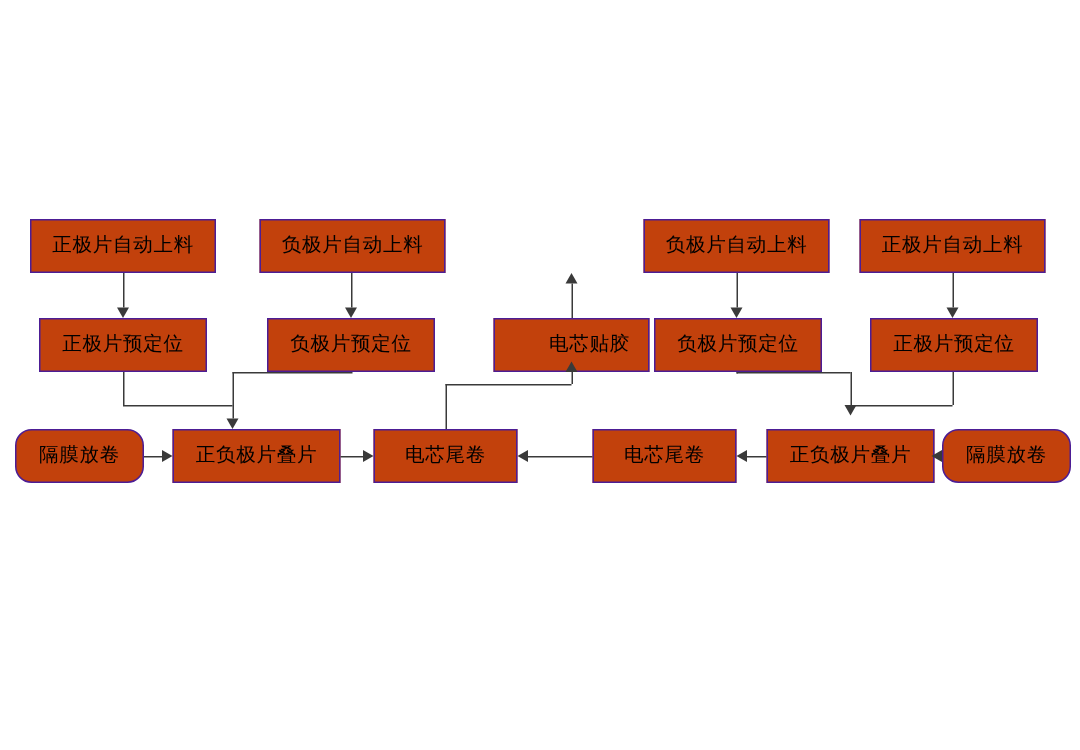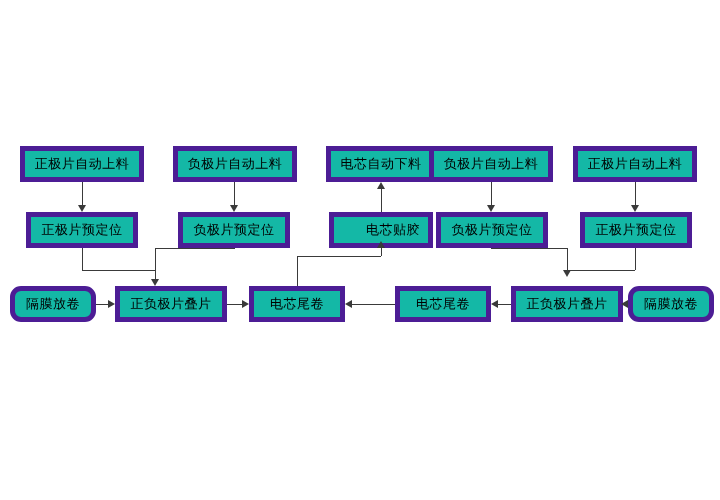--- a/index.html
+++ b/index.html
@@ -14,22 +14,22 @@
     overflow: hidden;
   }
   #canvas {
     position: relative;
     width: 720px;
     height: 500px;
   }
   .node {
     position: absolute;
     box-sizing: border-box;
-    border: 5px solid #4c1d95;
-    background: #14b8a6;
+    border: 1px solid #4c1d95;
+    background: #c2410c;
     color: #000000;
     font-size: 13px;
     line-height: 1.1;
     display: flex;
     align-items: center;
     justify-content: center;
     text-align: center;
     letter-spacing: 0.5px;
     white-space: nowrap;
   }
@@ -68,21 +68,20 @@
     border-bottom: 7px solid #3a3a3a;
   }
 </style>
 </head>
 <body>
 
 <div id="canvas">
 
   <div class="node" style="left:20px;  top:146px; width:124px; height:36px;">正极片自动上料</div>
   <div class="node" style="left:173px; top:146px; width:124px; height:36px;">负极片自动上料</div>
-  <div class="node" style="left:326px; top:146px; width:110px; height:36px;">电芯自动下料</div>
   <div class="node" style="left:429px; top:146px; width:124px; height:36px;">负极片自动上料</div>
   <div class="node" style="left:573px; top:146px; width:124px; height:36px;">正极片自动上料</div>
 
   <div class="node" style="left:26px;  top:212px; width:112px; height:36px;">正极片预定位</div>
   <div class="node" style="left:178px; top:212px; width:112px; height:36px;">负极片预定位</div>
   <div class="node" style="left:329px; top:212px; width:104px; height:36px;padding-left:24px;">电芯贴胶</div>
   <div class="node" style="left:436px; top:212px; width:112px; height:36px;">负极片预定位</div>
   <div class="node" style="left:580px; top:212px; width:112px; height:36px;">正极片预定位</div>
 
   <div class="node rounded" style="left:10px;  top:286px; width:86px;  height:36px;">隔膜放卷</div>

